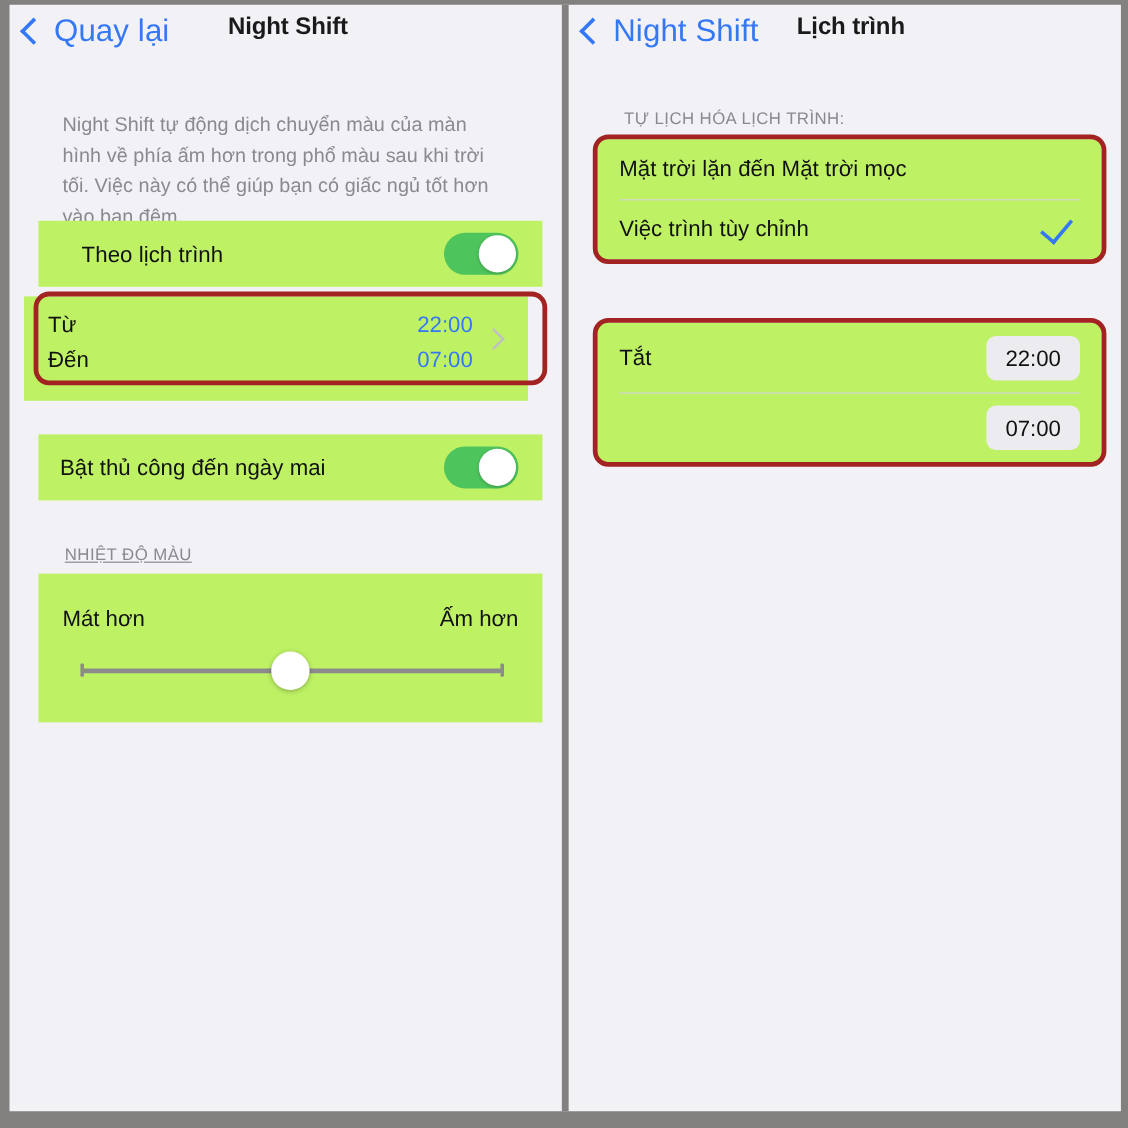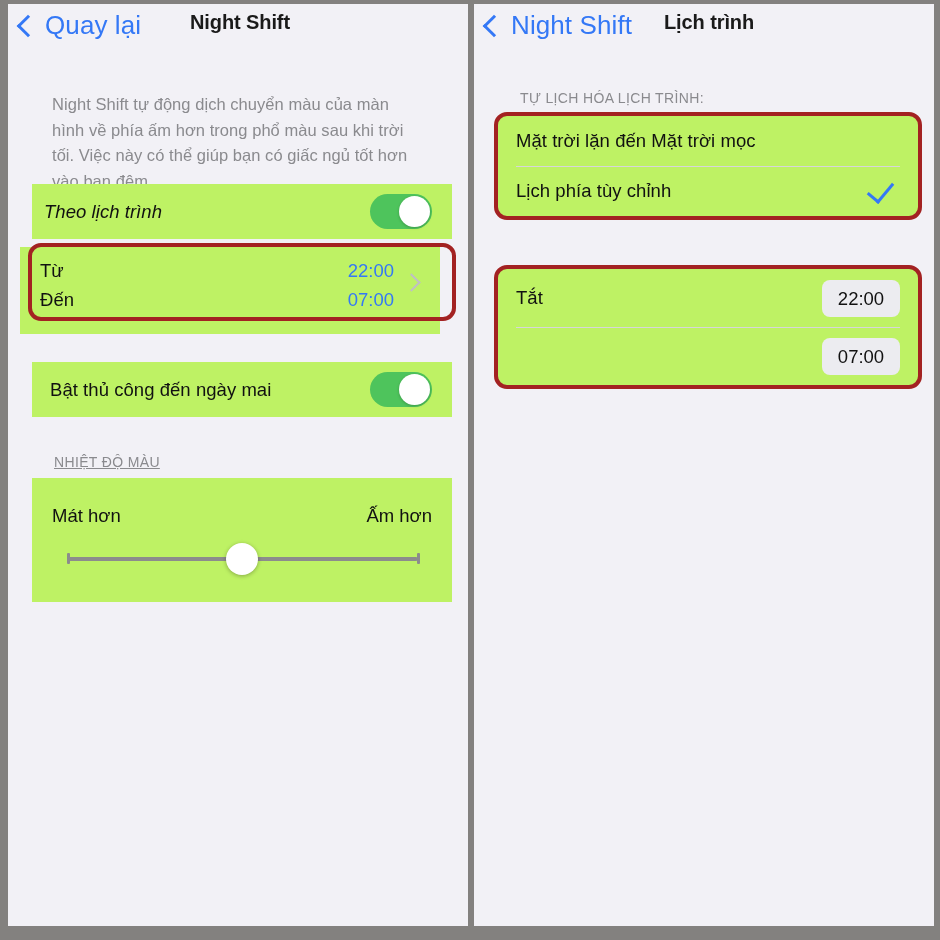--- a/index.html
+++ b/index.html
@@ -255,21 +255,21 @@
         <div class="nav-back">
           <span class="chev"></span>
           <span>Quay lại</span>
         </div>
         <div class="nav-title" id="nav-title-left">Night Shift</div>
       </div>
 
       <div class="blurb">Night Shift tự động dịch chuyển màu của màn hình về phía ấm hơn trong phổ màu sau khi trời tối. Việc này có thể giúp bạn có giấc ngủ tốt hơn vào ban đêm.</div>
 
       <div class="card" style="left:24px; top:180px; width:420px; height:55px;">
-        <div class="row" style="height:55px; padding:0 12px;font-style:italic;">
+        <div class="row" style="height:55px; padding:0 36px;">
           <span class="row-label">Theo lịch trình</span>
         </div>
         <div class="toggle" style="right:20px; top:10px;">
           <div class="knob"></div>
         </div>
       </div>
 
       <div class="card" style="left:12px; top:243px; width:420px; height:87px;">
         <span class="row-label" style="position:absolute; left:20px; top:13px;">Từ</span>
         <span class="time-val" style="right:46px; top:13px;">22:00</span>
@@ -315,21 +315,21 @@
       </div>
 
       <div class="group-header" style="left:46px; top:86px;">TỰ LỊCH HÓA LỊCH TRÌNH:</div>
 
       <div class="card" style="left:24px; top:112px; width:420px; height:100px;">
         <div class="row" style="height:50px; padding:0 18px;">
           <span class="row-label">Mặt trời lặn đến Mặt trời mọc</span>
         </div>
         <div class="sep" style="left:18px; top:50px; width:384px;"></div>
         <div class="row" style="height:50px; padding:0 18px;">
-          <span class="row-label">Lịch phía tùy chỉnh</span>
+          <span class="row-label">Việc trình tùy chỉnh</span>
         </div>
         <span class="checkmark" style="right:25px; top:66px;"></span>
       </div>
       <div class="redbox" style="left:20px; top:108px; width:428px; height:108px;"></div>
 
       <div class="card" style="left:24px; top:265px; width:420px; height:116px;">
         <span class="time-badge" style="right:18px; top:11px;">22:00</span>
 
         <div class="sep" style="left:18px; top:58px; width:384px;"></div>
 

